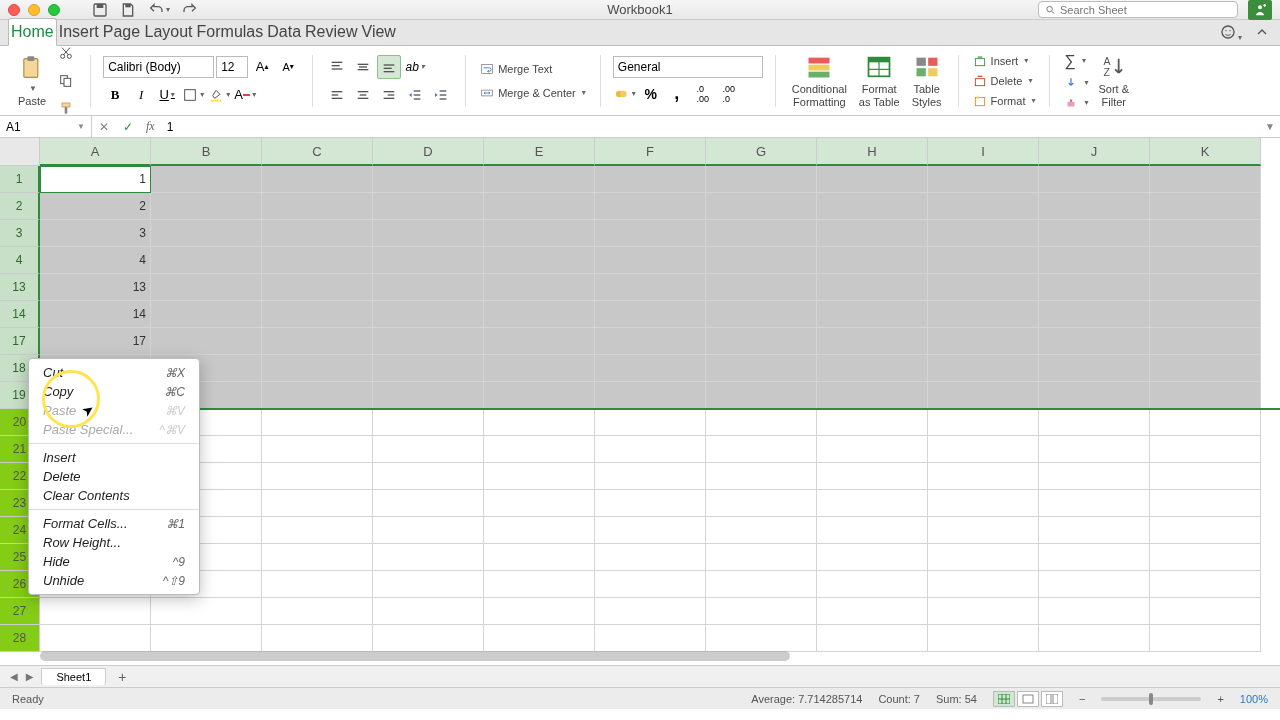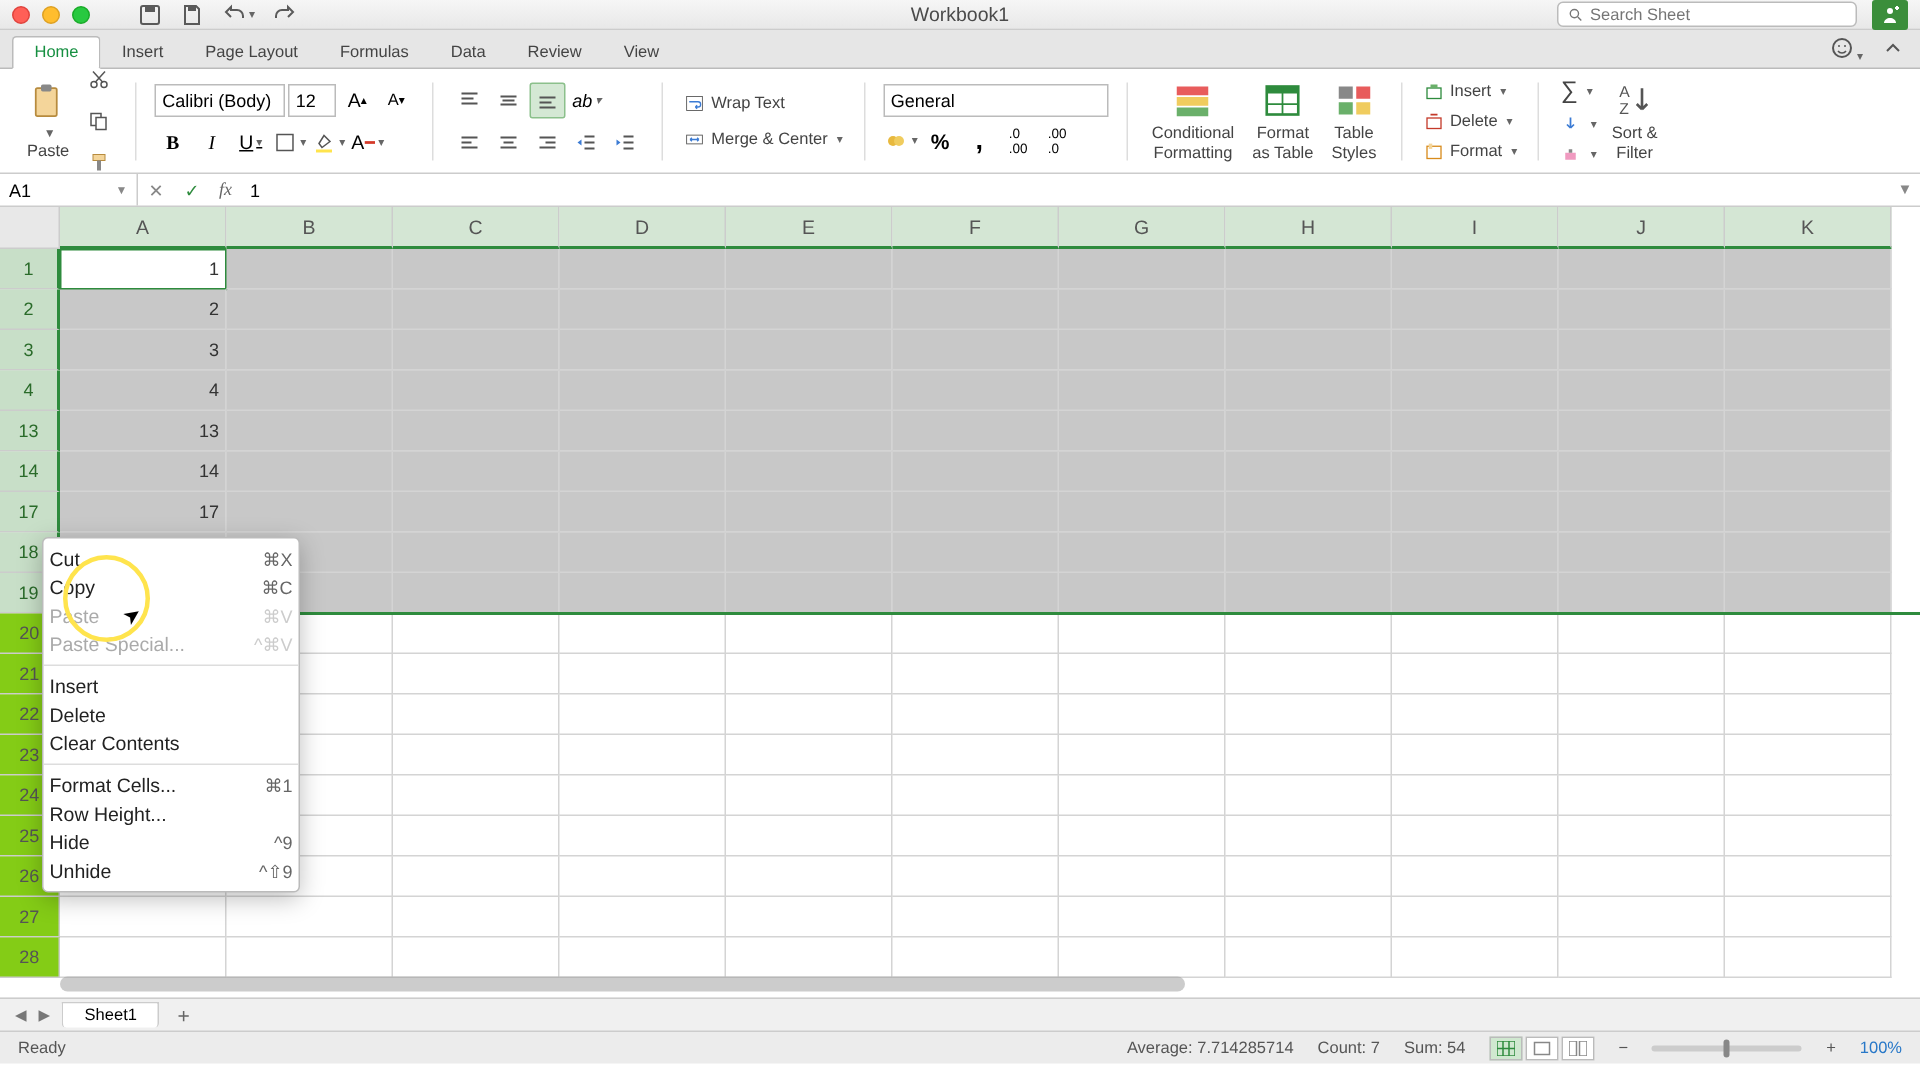--- a/index.html
+++ b/index.html
@@ -18,38 +18,38 @@
 .title-center { position: absolute; left: 50%; transform: translateX(-50%); font-size: 13px; color: #4a4a4a; }
 .title-right { margin-left: auto; display: flex; gap: 10px; align-items:center; }
 .search-box { display: flex; align-items: center; background: #fff; border: 1px solid #bbb; border-radius: 4px; padding: 1px 6px; width: 200px; height: 17px; }
 .search-box input { border: none; outline: none; font-size: 11px; width: 100%; color: #888; background: transparent; }
 .search-box svg { width: 12px; height: 12px; fill: #777; margin-right: 4px; }
 .share-icon svg { width:16px; height:16px; fill:#fff; }
 .share-icon { background:#3b8e3b; padding:2px 4px; border-radius:2px; display:flex;}
 
 
 .tab-strip { height: 26px; background: #e6e6e6; display: flex; align-items: flex-end; border-bottom: 1px solid #bbb; padding-left: 8px; position:relative; }
-.tab { padding: 4px 14px; font-size: 11px; color: #444; cursor: pointer; }
+.tab { padding: 4px 2px; font-size: 16px; color: #444; cursor: pointer; }
 .tab.active { background: #fff; border: 1px solid #bbb; border-bottom: 1px solid #fff; border-radius: 3px 3px 0 0; color: #168f41; font-weight: 500; margin-bottom:-1px;}
 .tab-strip-right { position:absolute; right:10px; top:4px; display:flex; gap:12px; align-items:center;}
 .tab-strip-right svg { width:16px; height:16px; fill:#555;}
 
 
 .ribbon { height: 70px; background: #fff; border-bottom: 1px solid #ccc; display: flex; align-items: center; padding: 4px 8px; gap: 4px; }
 .ribbon-group { display: flex; flex-direction: row; align-items: center; gap: 4px; padding: 0 6px; height: 100%; }
 .ribbon-sep { width: 1px; height: 52px; background: #ddd; margin: 0 2px; }
 .ribbon-big { display: flex; flex-direction: column; align-items: center; justify-content: center; gap: 2px; padding: 2px 4px; }
 .ribbon-big svg { width: 28px; height: 28px; }
 .ribbon-big-label { font-size: 11px; color: #444; text-align: center; line-height: 1.1; }
 .ribbon-col { display: flex; flex-direction: column; gap: 4px; }
 .ribbon-btn { width: 24px; height: 24px; display: flex; align-items: center; justify-content: center; border: 1px solid transparent; border-radius: 2px; }
 .ribbon-btn svg { width: 16px; height: 16px; fill: #555; }
 .ribbon-btn.pressed { background: #d4e8d4; border-color: #8bc08b; }
 .font-select { border: 1px solid #bbb; height: 22px; font-size: 12px; padding: 0 4px; background: #fff; }
-.font-name-sel { width: 87px; }
+.font-name-sel { width: 111px; }
 .font-size-sel { width: 32px; }
 .ribbon-row { display: flex; gap: 2px; align-items:center; }
 .num-select { border:1px solid #bbb; height:22px; width:150px; font-size:12px; padding:0 4px; background:#fff; }
 .ribbon-menu-item { display:flex; align-items:center; gap:4px; font-size:11px; color:#444; padding:1px 2px;}
 .ribbon-menu-item svg { width:14px; height:14px; }
 .dd-arrow { font-size:8px; color:#666; margin-left:2px;}
 
 
 .formula-bar { height: 22px; border-bottom: 1px solid #ccc; display: flex; align-items: center; background: #fff; }
 .name-box { width: 92px; border-right: 1px solid #ccc; height: 100%; display: flex; align-items: center; padding: 0 6px; font-size: 12px; }
@@ -71,21 +71,21 @@
 .cells { position: absolute; left: 40px; top: 28px; right: 0; bottom: 0; }
 .cell-row { display: flex; height: 27px; }
 .cell { width: 111px; border-right: 1px solid #d4d4d4; border-bottom: 1px solid #d4d4d4; font-size: 12px; padding: 0 4px; display: flex; align-items: center; justify-content: flex-end; color: #333; }
 .cell-row.sel .cell { background: #c8c8c8; }
 .cell.active { background: #fff !important; outline: 2px solid #2e8b3d; outline-offset: -1px; }
 .sel-bottom-border { position:absolute; left:40px; right:0; height:2px; background:#2e8b3d; z-index:4;}
 .h-scrollbar { position:absolute; left:40px; bottom:4px; height:10px; width:750px; background:#999; border-radius:5px; opacity:0.5; z-index:5;}
 
 
 .context-menu { position: absolute; background: #fff; border: 1px solid #bbb; border-radius: 4px; box-shadow: 0 4px 16px rgba(0,0,0,0.25); padding: 4px 0; width: 172px; font-size: 13px; z-index: 100; }
-.cm-item { padding: 2px 4px; display: flex; justify-content: space-between; align-items: center; color: #222; }
+.cm-item { padding: 2px 14px; display: flex; justify-content: space-between; align-items: center; color: #222; font-style: italic; }
 .cm-item.disabled { color: #aaa; }
 .cm-sep { height: 1px; background: #ddd; margin: 4px 0; }
 .cm-shortcut { font-size: 12px; color: #666; }
 .cm-item.disabled .cm-shortcut { color:#ccc; }
 .highlight-circle { position: absolute; width: 58px; height: 58px; border: 3px solid #ffe44d; border-radius: 50%; z-index: 101; pointer-events: none; }
 .cursor-arrow { position:absolute; z-index:102; font-size:14px; color:#000; pointer-events:none;}
 
 
 .sheet-bar { height: 22px; border-top: 1px solid #ccc; background: #f0f0f0; display: flex; align-items: center; padding: 0 8px; gap: 6px; }
 .sheet-nav { display:flex; gap:4px; }
@@ -316,21 +316,21 @@
     </div>
   </div>
   <div class="ribbon-sep"></div>
   <div class="ribbon-group">
     <div class="ribbon-col" style="gap:8px;">
       <div class="ribbon-menu-item">
           <svg viewBox="0 0 24 24">
             <rect x="3" y="4" width="18" height="16" fill="none" stroke="#555"></rect>
             <path d="M6 10h10a3 3 0 010 6h-3m0 0l2-2m-2 2l2 2" fill="none" stroke="#3b7bd4" stroke-width="1.5"></path>
           </svg>
-          <span>Wrap Text</span>
+          <span>Merge Text</span>
         </div>
       <div class="ribbon-menu-item">
           <svg viewBox="0 0 24 24">
             <rect x="3" y="7" width="18" height="10" fill="none" stroke="#555"></rect>
             <path d="M7 12h10M7 12l2-2M7 12l2 2M17 12l-2-2M17 12l-2 2" fill="none" stroke="#3b7bd4" stroke-width="1.5"></path>
           </svg>
           <span>Merge &amp; Center</span>
           <span class="dd-arrow">▾</span>
         </div>
     </div>

